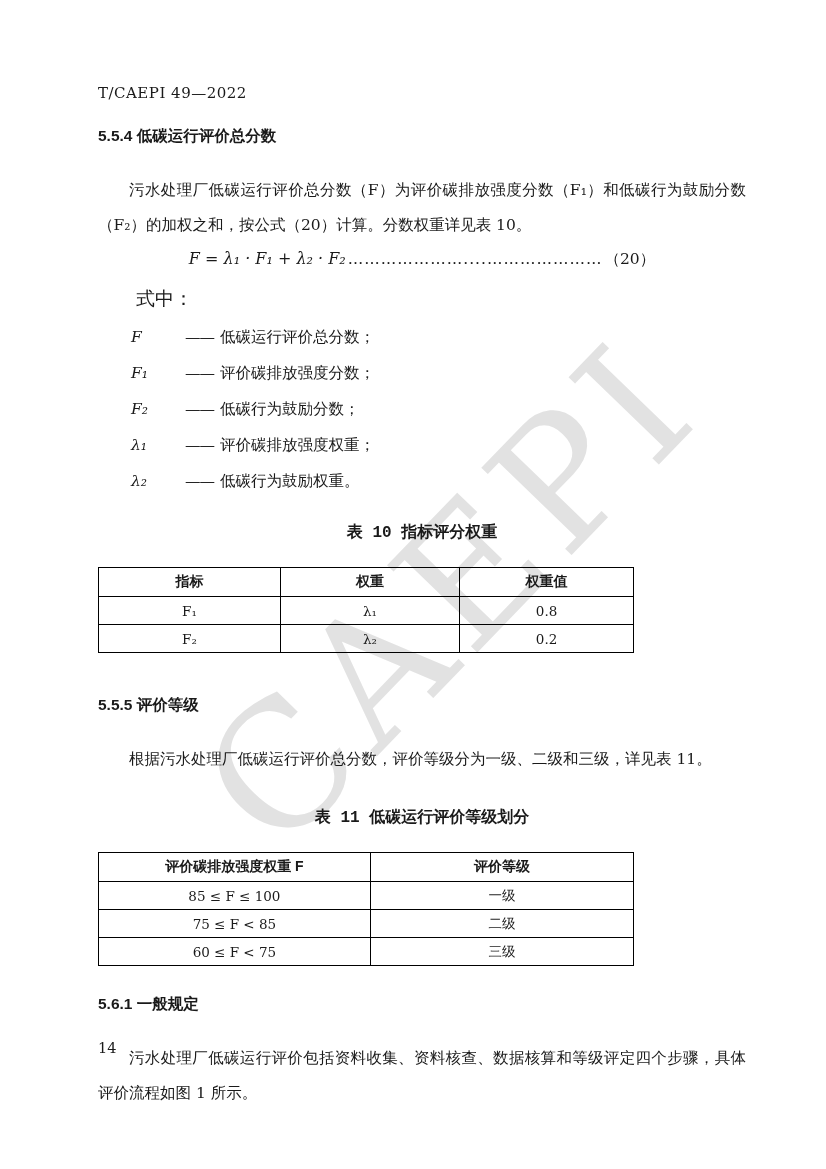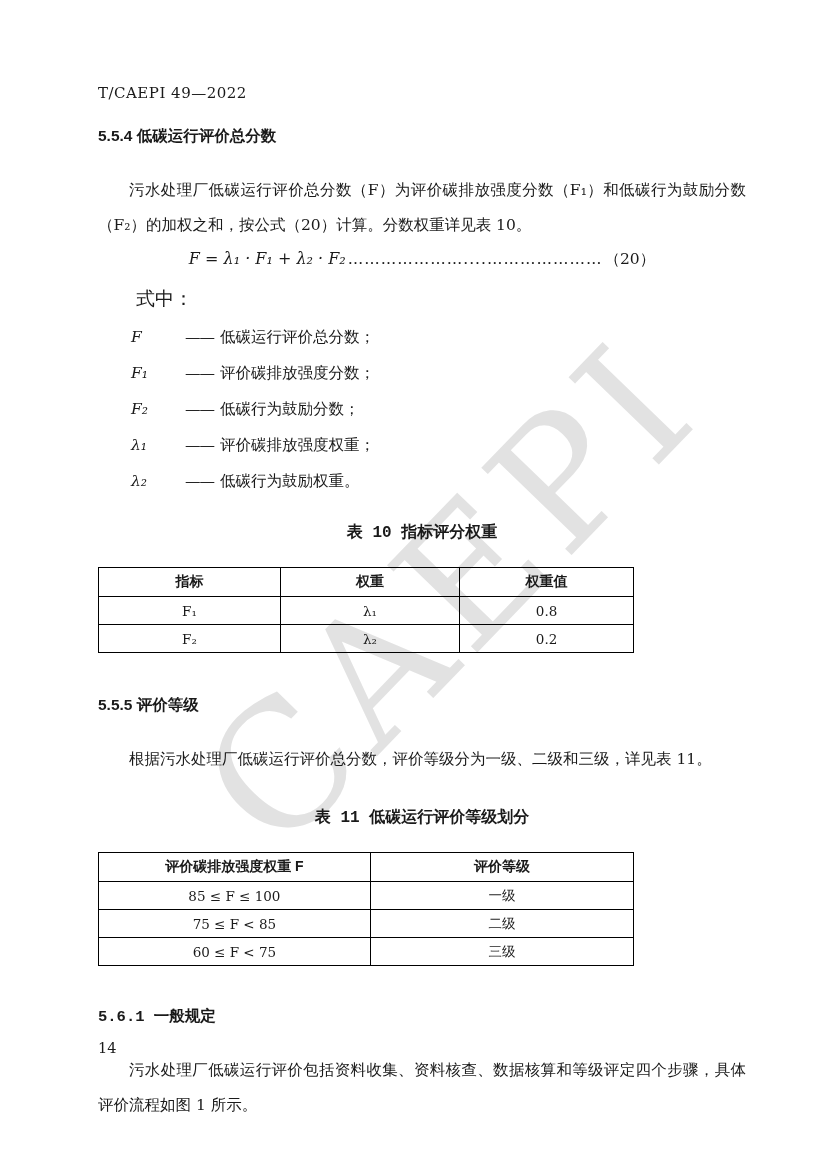--- a/index.html
+++ b/index.html
@@ -244,21 +244,21 @@
         <tr>
           <td>60 ≤ F &lt; 75</td>
           <td>三级</td>
         </tr>
       </tbody>
     </table>
 
     <div class="gap-before-56"></div>
 
 
-    <div class="heading" style="margin-top:20px;font-family:Liberation Mono, monospace;">5.6.1 一般规定</div>
+    <div class="heading" style="margin-top:8px;">5.6.1 一般规定</div>
 
     <div class="para">污水处理厂低碳运行评价包括资料收集、资料核查、数据核算和等级评定四个步骤，具体评价流程如图 1 所示。</div>
 
   </div>
 
   <div class="page-number">14</div>
 
 </div>
 
 </body></html>

